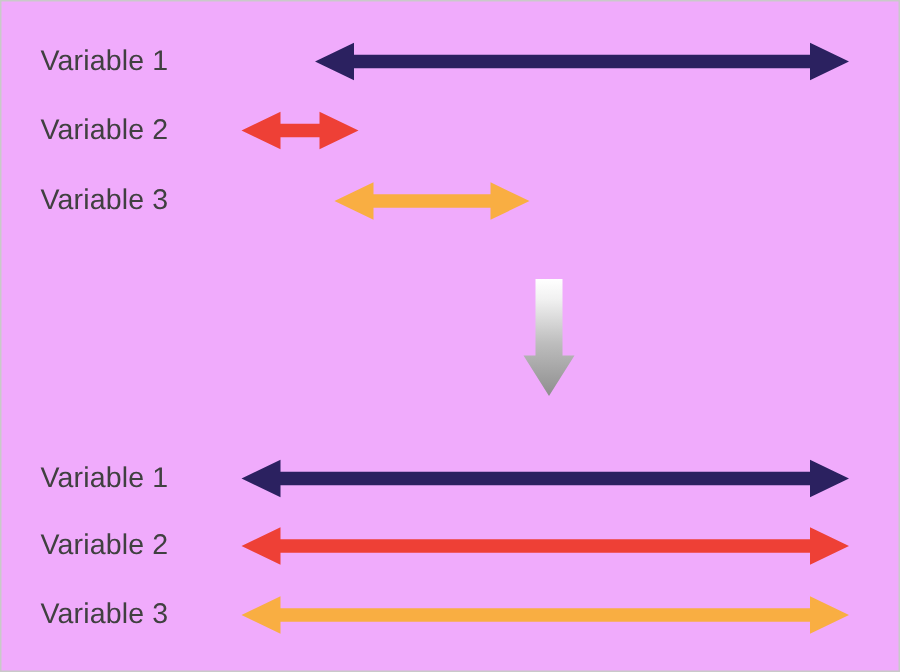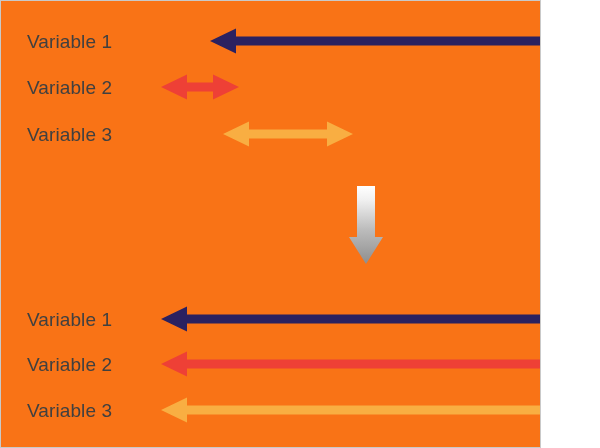--- a/index.html
+++ b/index.html
@@ -6,23 +6,23 @@
   html, body {
     margin: 0;
     padding: 0;
     background: #ffffff;
   }
   body {
     font-family: "Liberation Sans", sans-serif;
   }
   #canvas {
     position: relative;
-    width: 541px;
+    width: 600px;
     height: 448px;
-    background: #f97316;
+    background: #f0abfc;
     box-sizing: border-box;
     border: 1px solid #c9c9c9;
     overflow: hidden;
   }
   .label {
     position: absolute;
     font-family: "Liberation Sans", sans-serif;
     font-size: 19px;
     line-height: 19px;
     color: #404040;

